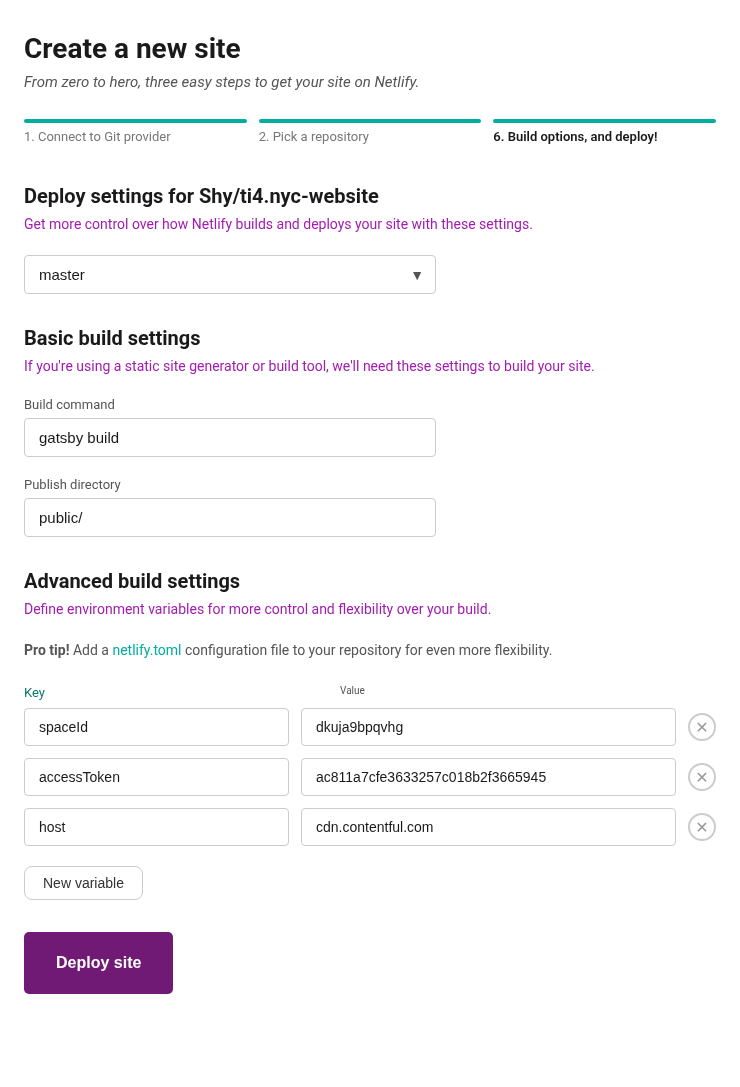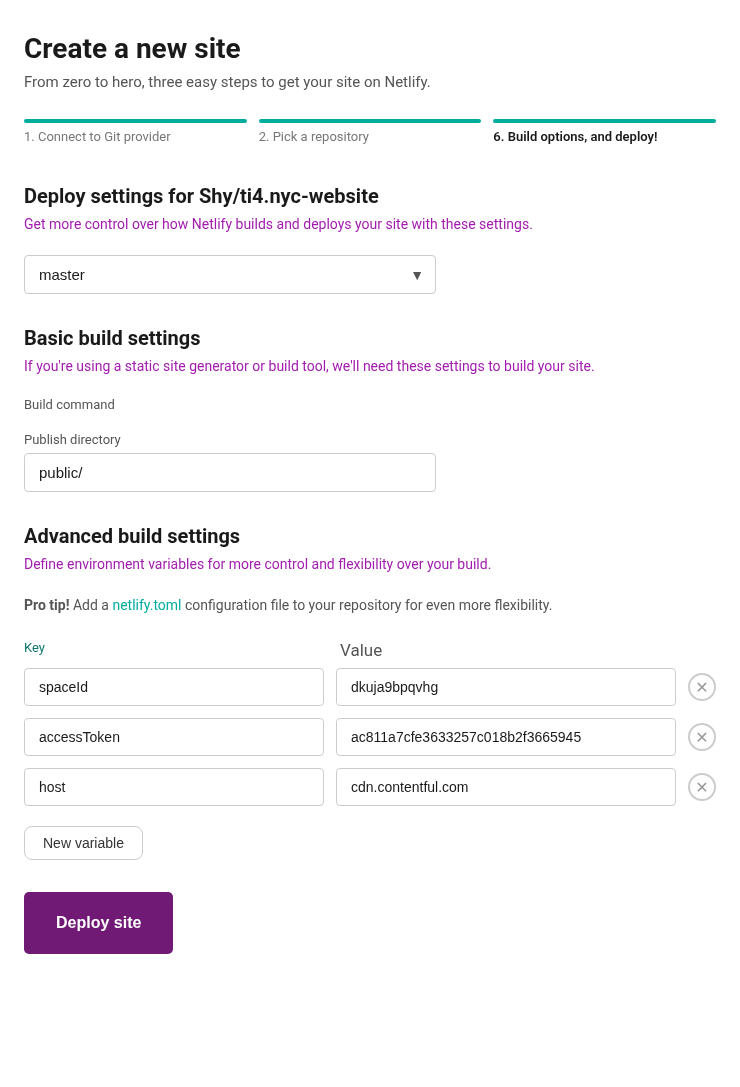--- a/index.html
+++ b/index.html
@@ -16,20 +16,21 @@
       font-size: 28px;
       font-weight: 700;
       color: #1a1a1a;
       margin-bottom: 8px;
     }
 
     .page-subtitle {
       font-size: 15px;
       color: #555;
       margin-bottom: 28px;
+      font-style: italic;
     }
 
     
     .stepper {
       display: flex;
       align-items: flex-start;
       margin-bottom: 40px;
       gap: 12px;
     }
     .step {
@@ -137,33 +138,33 @@
       display: flex;
       gap: 16px;
       margin-bottom: 8px;
     }
     .env-header-key {
       font-size: 13px;
       color: #0f766e;
       width: 300px;
     }
     .env-header-value {
-      font-size: 17px;
+      font-size: 10px;
       color: #555;
       flex: 1;
     }
 
     .env-row {
       display: flex;
       gap: 12px;
       align-items: center;
       margin-bottom: 12px;
     }
     .env-key-input {
-      width: 300px;
+      width: 265px;
       padding: 10px 14px;
       border: 1px solid #ccc;
       border-radius: 4px;
       font-size: 14px;
       color: #1a1a1a;
       outline: none;
       background: #fff;
     }
     .env-value-input {
       flex: 1;
@@ -258,20 +259,21 @@
 
 
 <div class="section-divider"></div>
 
 <h2 class="section-title">Basic build settings</h2>
 <p class="section-desc">If you're using a static site generator or build tool, we'll need these settings to build your site.</p>
 
 
 <div class="field-group">
   <label class="field-label">Build command</label>
+  <input class="field-input" type="text" value="gatsby build" style="">
 </div>
 
 
 <div class="field-group">
   <label class="field-label">Publish directory</label>
   <input class="field-input" type="text" value="public/" style="">
 </div>
 
 
 <div class="section-divider"></div>

